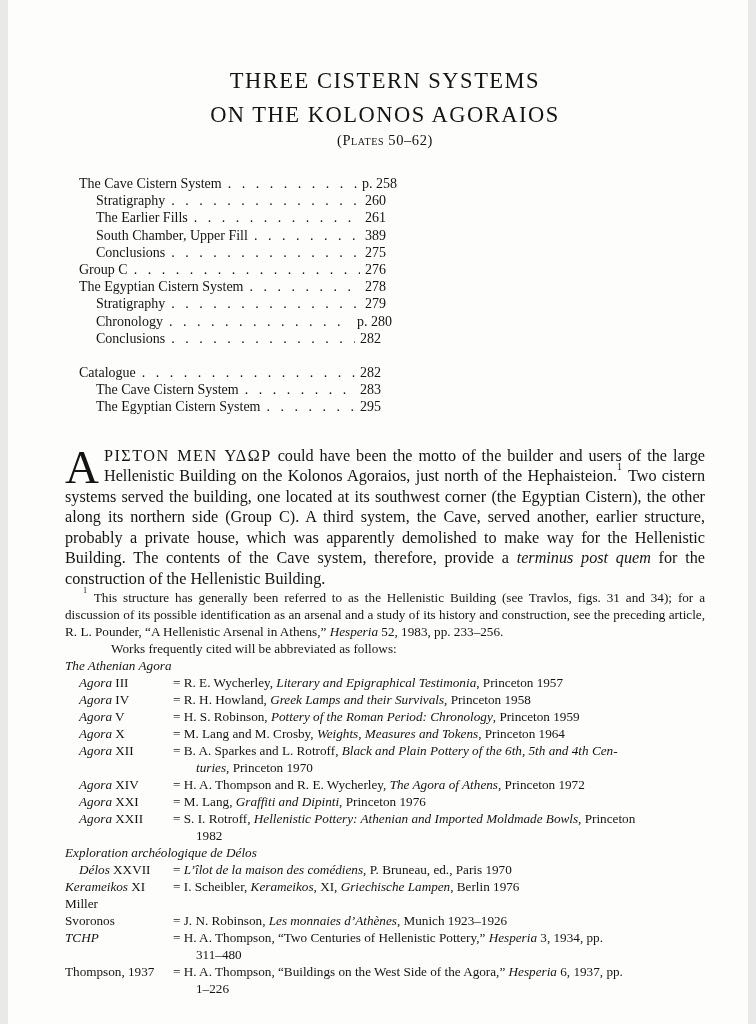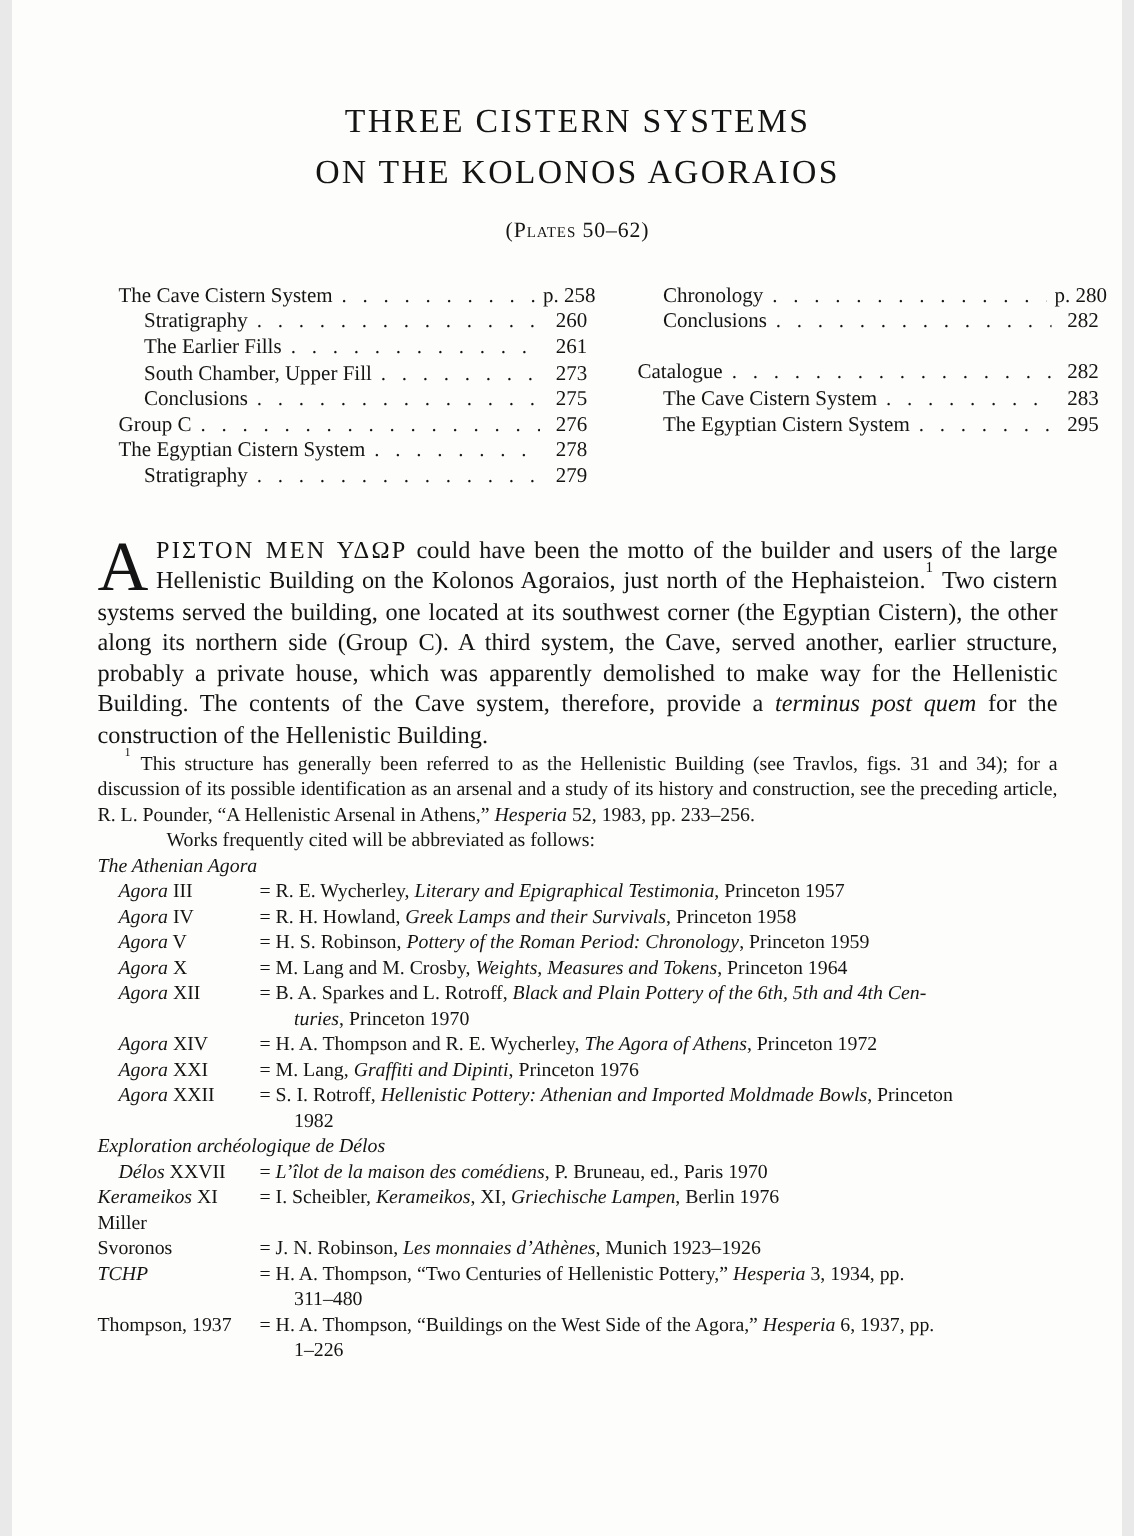--- a/index.html
+++ b/index.html
@@ -18,51 +18,51 @@
   .title-line {
     text-align:center;
     font-size:22.5px;
     line-height:34px;
     letter-spacing:1.5px;
     font-weight:400;
     margin:0;
   }
   .plates-line {
     text-align:center;
-    margin-top:14px;
     font-size:14.5px;
     font-variant:small-caps;
     letter-spacing:0.6px;
   }
   
   .toc {
     display:flex;
     justify-content:space-between;
     margin-top:26px;
     margin-left:14px;
     font-size:14px;
     line-height:17.2px;
+    flex-direction:column;
   }
   .toc-col-left  { width:318px; }
-  .toc-col-right { width:313px;margin-left:28px; }
+  .toc-col-right { width:313px; }
   .toc-row { display:flex; align-items:baseline; }
   .toc-row.indent { padding-left:17px; }
   .toc-row.gap { margin-top:17px; }
   .toc-label { white-space:nowrap; flex:0 0 auto; }
   .toc-dots {
     flex:1 1 auto;
     overflow:hidden;
     white-space:nowrap;
     margin:0 5px 0 6px;
   }
   .toc-dots::after {
     content:". . . . . . . . . . . . . . . . . . . . . . . . . . . . . . . . . . . . . .";
     letter-spacing:3.5px;
   }
-  .toc-page { flex:0 0 auto; min-width:32px; text-align:center; white-space:nowrap; }
+  .toc-page { flex:0 0 auto; min-width:32px; text-align:left; white-space:nowrap; }
   
   .lead {
     margin:30px 0 0 0;
     font-size:16.2px;
     line-height:20.5px;
     text-align:justify;
   }
   .dropcap {
     float:left;
     font-size:47px;
@@ -120,21 +120,21 @@
           <span class="toc-page">260</span>
         </div>
         <div class="toc-row indent">
           <span class="toc-label">The Earlier Fills</span>
           <span class="toc-dots"></span>
           <span class="toc-page">261</span>
         </div>
         <div class="toc-row indent">
           <span class="toc-label">South Chamber, Upper Fill</span>
           <span class="toc-dots"></span>
-          <span class="toc-page">273</span>
+          <span class="toc-page">389</span>
         </div>
         <div class="toc-row indent">
           <span class="toc-label">Conclusions</span>
           <span class="toc-dots"></span>
           <span class="toc-page">275</span>
         </div>
         <div class="toc-row">
           <span class="toc-label">Group C</span>
           <span class="toc-dots"></span>
           <span class="toc-page">276</span>

